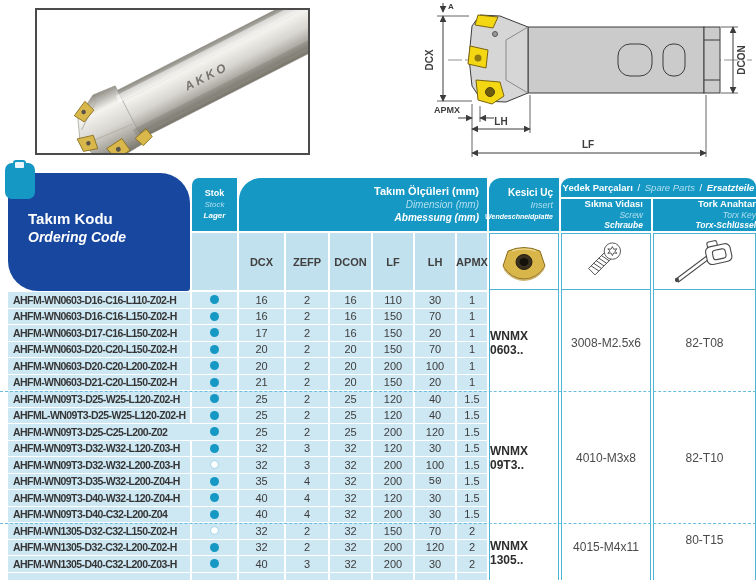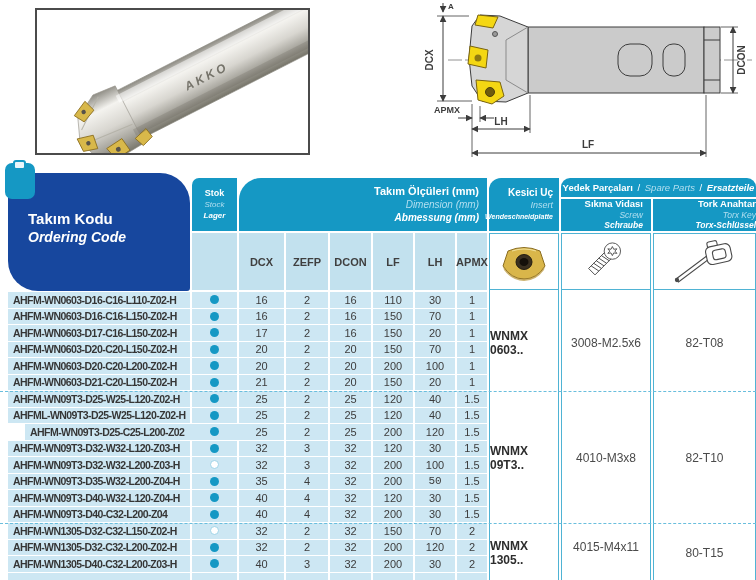--- a/index.html
+++ b/index.html
@@ -267,21 +267,21 @@
               <rect x="36" y="0" width="10" height="9" rx="2"></rect>
               <rect x="33" y="5" width="25" height="18" rx="5"></rect>
               <rect x="39.5" y="9.5" width="13" height="9.5" rx="3"></rect>
             </g>
           </g>
         </svg>
       </div>
       <div class="part-cells">
           <div class="part-cell" style="top: 59px; height: 99px;">82-T08</div>
           <div class="part-cell" style="top: 158px; height: 132px;">82-T10</div>
-          <div class="part-cell" style="top: 290px; height: 57px; text-align: right;">80-T15</div>
+          <div class="part-cell" style="top: 277px; height: 57px; text-align: right;">80-T15</div>
         </div>
     </div>
 
     <div class="rows">
         <div class="row">
           <div class="cell code" style="left: 8px; width: 182px;">AHFM-WN0603-D16-C16-L110-Z02-H</div>
           <div class="cell" style="left: 192px; width: 45px;">
             <span class="dot"></span>
           </div>
           <div class="cell" style="left: 239px; width: 45px;">16</div>
@@ -369,21 +369,21 @@
             <span class="dot"></span>
           </div>
           <div class="cell" style="left: 239px; width: 45px;">25</div>
           <div class="cell" style="left: 286px; width: 42px;">2</div>
           <div class="cell" style="left: 330px; width: 41px;">25</div>
           <div class="cell" style="left: 373px; width: 40px;">120</div>
           <div class="cell" style="left: 415px; width: 40px;">40</div>
           <div class="cell" style="left: 457px; width: 30px;">1.5</div>
         </div>
         <div class="row">
-          <div class="cell code" style="left: 25px; width: 218px;">AHFM-WN09T3-D25-C25-L200-Z02</div>
+          <div class="cell code" style="left: 8px; width: 218px;">AHFM-WN09T3-D25-C25-L200-Z02</div>
           <div class="cell" style="left: 192px; width: 45px;">
             <span class="dot"></span>
           </div>
           <div class="cell" style="left: 239px; width: 45px;">25</div>
           <div class="cell" style="left: 286px; width: 42px;">2</div>
           <div class="cell" style="left: 330px; width: 41px;">25</div>
           <div class="cell" style="left: 373px; width: 40px;">200</div>
           <div class="cell" style="left: 415px; width: 40px;">120</div>
           <div class="cell" style="left: 457px; width: 30px;">1.5</div>
         </div>

